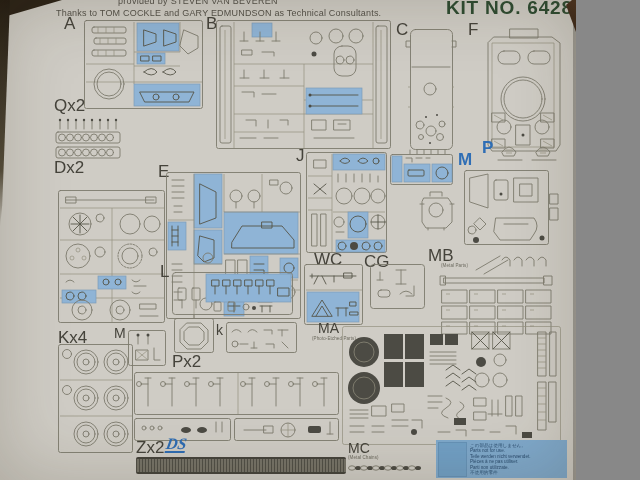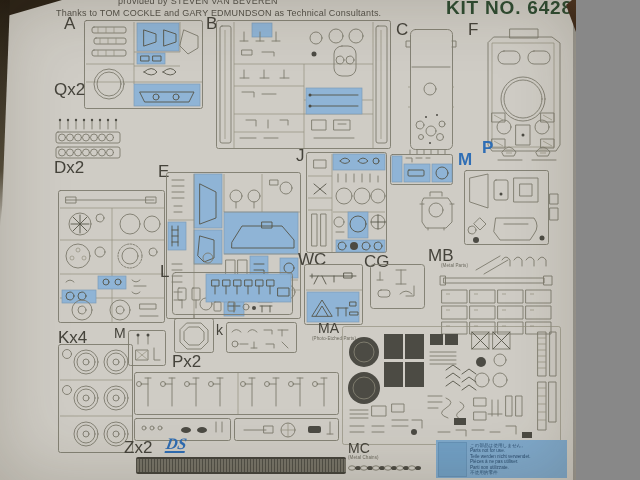--- a/index.html
+++ b/index.html
@@ -144,21 +144,21 @@
         <circle class="s" cx="62" cy="100" r="7"></circle>
       <rect class="s" x="12" y="86" width="13" height="9"></rect>
         <rect class="s" x="61" y="86" width="13" height="9"></rect>
         <rect class="s" x="12" y="112" width="13" height="9"></rect>
         <rect class="s" x="61" y="112" width="13" height="9"></rect>
       <path class="sl" d="M14 88l9 5 M63 88l9 5 M14 114l9 5 M63 114l9 5"></path>
       <rect class="s" x="36" y="98" width="14" height="20"></rect>
         <circle class="df" cx="43" cy="108" r="1.5"></circle>
     </svg>
 
-    <span class="lbl" style="left:54px;top:80px">Qx2</span>
+    <span class="lbl" style="left:54px;top:96px">Qx2</span>
     <svg style="left:52px;top:118px" width="72" height="48">
       <path class="s" d="M8 3v8 M16 3v8 M24 3v8 M32 3v8 M40 3v8 M48 3v8 M56 3v8 M64 3v8"></path>
       <circle class="df" cx="8" cy="2" r="1.2"></circle>
         <circle class="df" cx="16" cy="2" r="1.2"></circle>
         <circle class="df" cx="24" cy="2" r="1.2"></circle>
         <circle class="df" cx="32" cy="2" r="1.2"></circle>
         <circle class="df" cx="40" cy="2" r="1.2"></circle>
         <circle class="df" cx="48" cy="2" r="1.2"></circle>
         <circle class="df" cx="56" cy="2" r="1.2"></circle>
         <circle class="df" cx="64" cy="2" r="1.2"></circle>
@@ -336,21 +336,21 @@
         <rect class="s" x="30" y="56" width="25" height="13"></rect>
         <rect class="s" x="58" y="56" width="25" height="13"></rect>
         <rect class="s" x="86" y="56" width="25" height="13"></rect>
       <rect class="s" x="2" y="72" width="25" height="12"></rect>
         <rect class="s" x="30" y="72" width="25" height="12"></rect>
         <rect class="s" x="58" y="72" width="25" height="12"></rect>
         <rect class="s" x="86" y="72" width="25" height="12"></rect>
       <path class="sl" d="M6 44h4 M34 44h4 M62 44h4 M90 44h4 M6 60h4 M34 60h4 M62 60h4 M90 60h4 M6 76h4 M34 76h4 M62 76h4 M90 76h4"></path>
     </svg>
 
-    <span class="lbl" style="left:298px;top:250px">WC</span>
+    <span class="lbl" style="left:314px;top:250px">WC</span>
     <svg style="left:304px;top:264px" width="60" height="62">
       <rect class="s" x="0.5" y="0.5" width="58" height="60" rx="2"></rect>
         <path class="sl" d="M2 26h56"></path>
       <path class="sd" d="M6 12h46 M14 12l-4 8 M18 12l4 8 M30 12v6 M8 10v4"></path>
         <rect class="sd" x="40" y="9" width="8" height="5"></rect>
       <rect class="bf" x="3" y="28" width="52" height="30"></rect>
       <path class="sd" d="M8 52l10 -16l10 16z M12 52l6 -10l6 10"></path>
       <path class="sd" d="M32 44h12 M34 44v8 M42 44v8"></path>
       <rect class="sd" x="46" y="38" width="6" height="4"></rect>
         <rect class="sd" x="46" y="48" width="8" height="3"></rect>
@@ -506,21 +506,21 @@
         <rect class="s" x="132" y="86" width="12" height="8"></rect>
       <path class="s" d="M150 74v16 M156 74v16 M146 88h14"></path>
       <rect class="s" x="164" y="70" width="6" height="20"></rect>
         <rect class="s" x="174" y="70" width="6" height="20"></rect>
       <path class="s" d="M96 106h12 M114 104h10v6 M130 104h12 M148 106h10 M164 100h10v8"></path>
       <rect class="df" x="112" y="92" width="12" height="7"></rect>
         <rect class="df" x="180" y="106" width="10" height="6"></rect>
         <circle class="df" cx="72" cy="106" r="3"></circle>
     </svg>
 
-    <span class="lbl" style="left:124px;top:438px">Zx2</span>
+    <span class="lbl" style="left:136px;top:438px">Zx2</span>
     <span class="ds">DS</span>
     <div class="track"></div>
 
     <span class="lbl small" style="left:348px;top:440px">MC</span>
     <span class="sub" style="left:348px;top:455px">(Metal Chains)</span>
     <svg style="left:346px;top:463px" width="82" height="10">
       <ellipse class="s" cx="6" cy="5" rx="3.5" ry="2.2"></ellipse>
         <ellipse class="df" cx="12" cy="5" rx="3" ry="2"></ellipse>
       <ellipse class="s" cx="18" cy="5" rx="3.5" ry="2.2"></ellipse>
         <ellipse class="df" cx="24" cy="5" rx="3" ry="2"></ellipse>

